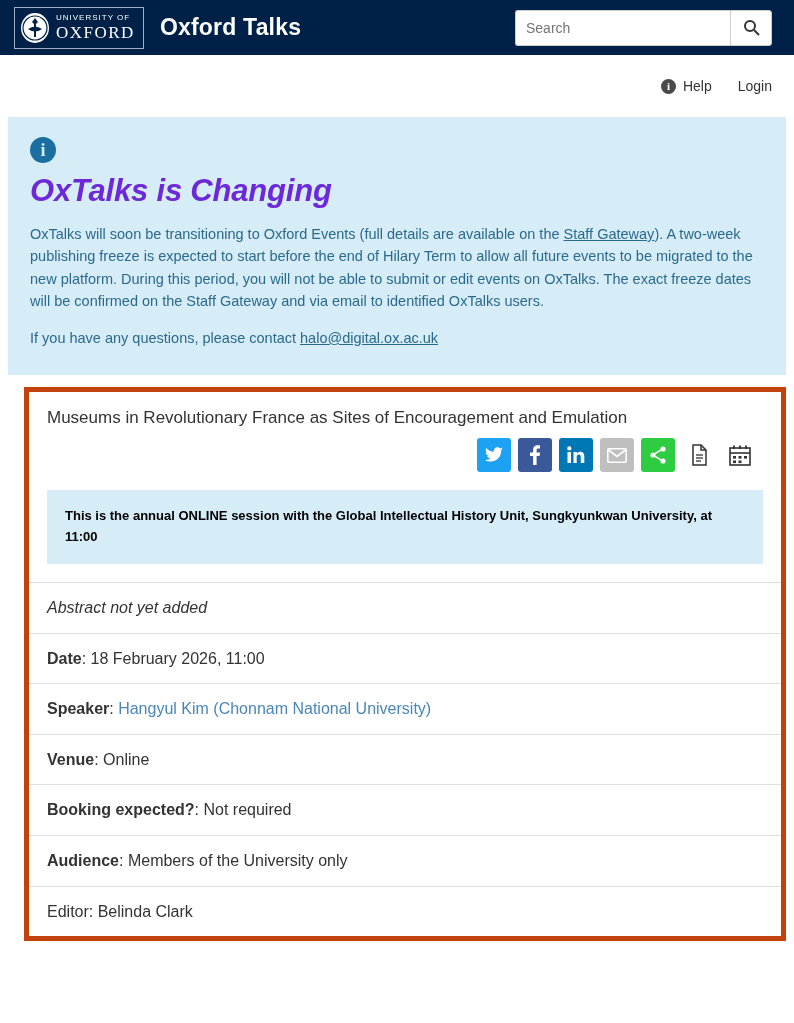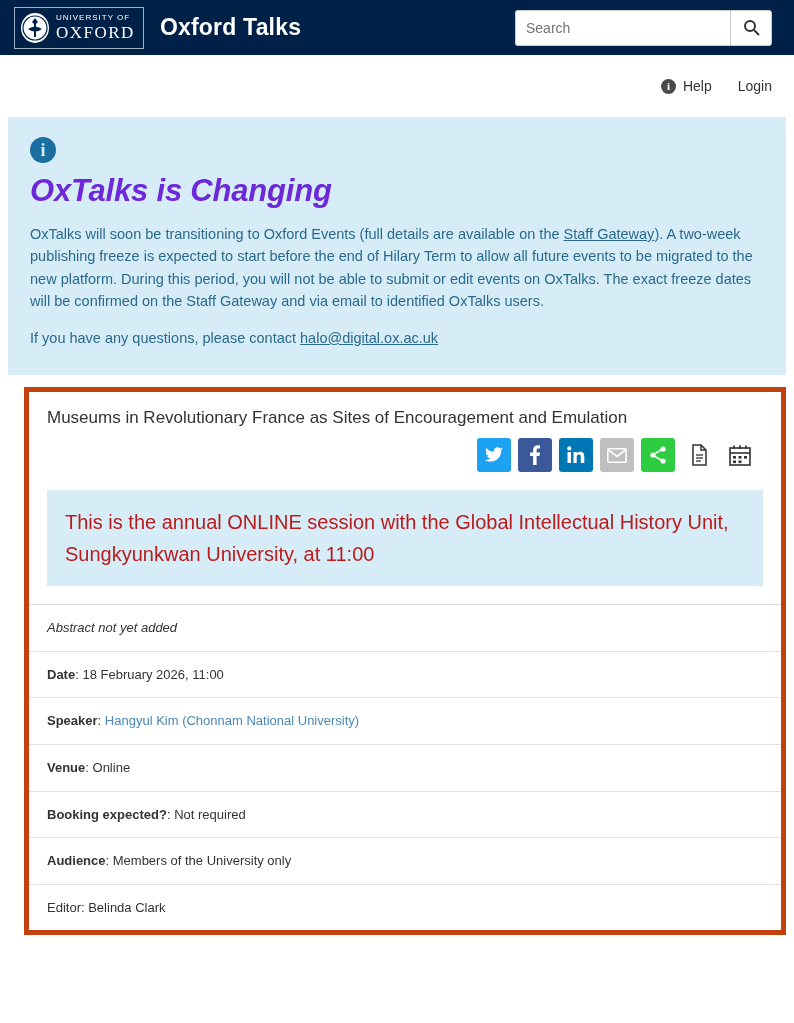--- a/index.html
+++ b/index.html
@@ -190,32 +190,32 @@
   .sq-facebook { background: #3b5998; }
   .sq-linkedin { background: #0077b5; }
   .sq-email { background: #bfbfbf; }
   .sq-share { background: #2ecc40; }
   .sq-plain { background: #ffffff; }
 
   .online-note {
     margin: 8px 18px 18px 18px;
     background: #d6ecf7;
     padding: 16px 18px;
-    color: #b91c1c;
-    font-size: 20px;
-    font-weight: normal;
+    color: #000000;
+    font-size: 13px;
+    font-weight: bold;
     line-height: 1.6;
   }
 
   
   .details { border-top: 1px solid #dddddd; }
   .row {
     padding: 14px 18px;
     border-bottom: 1px solid #e2e2e2;
-    font-size: 13px;
+    font-size: 16px;
     color: #333333;
     line-height: 1.35;
   }
   .row:last-child { border-bottom: none; }
   .row .k { font-weight: bold; }
   .row a { color: #4a87b8; text-decoration: none; }
   .abstract { font-style: italic; color: #333333; }
   .row-plain .k { font-weight: normal; }
 </style>
 </head>

